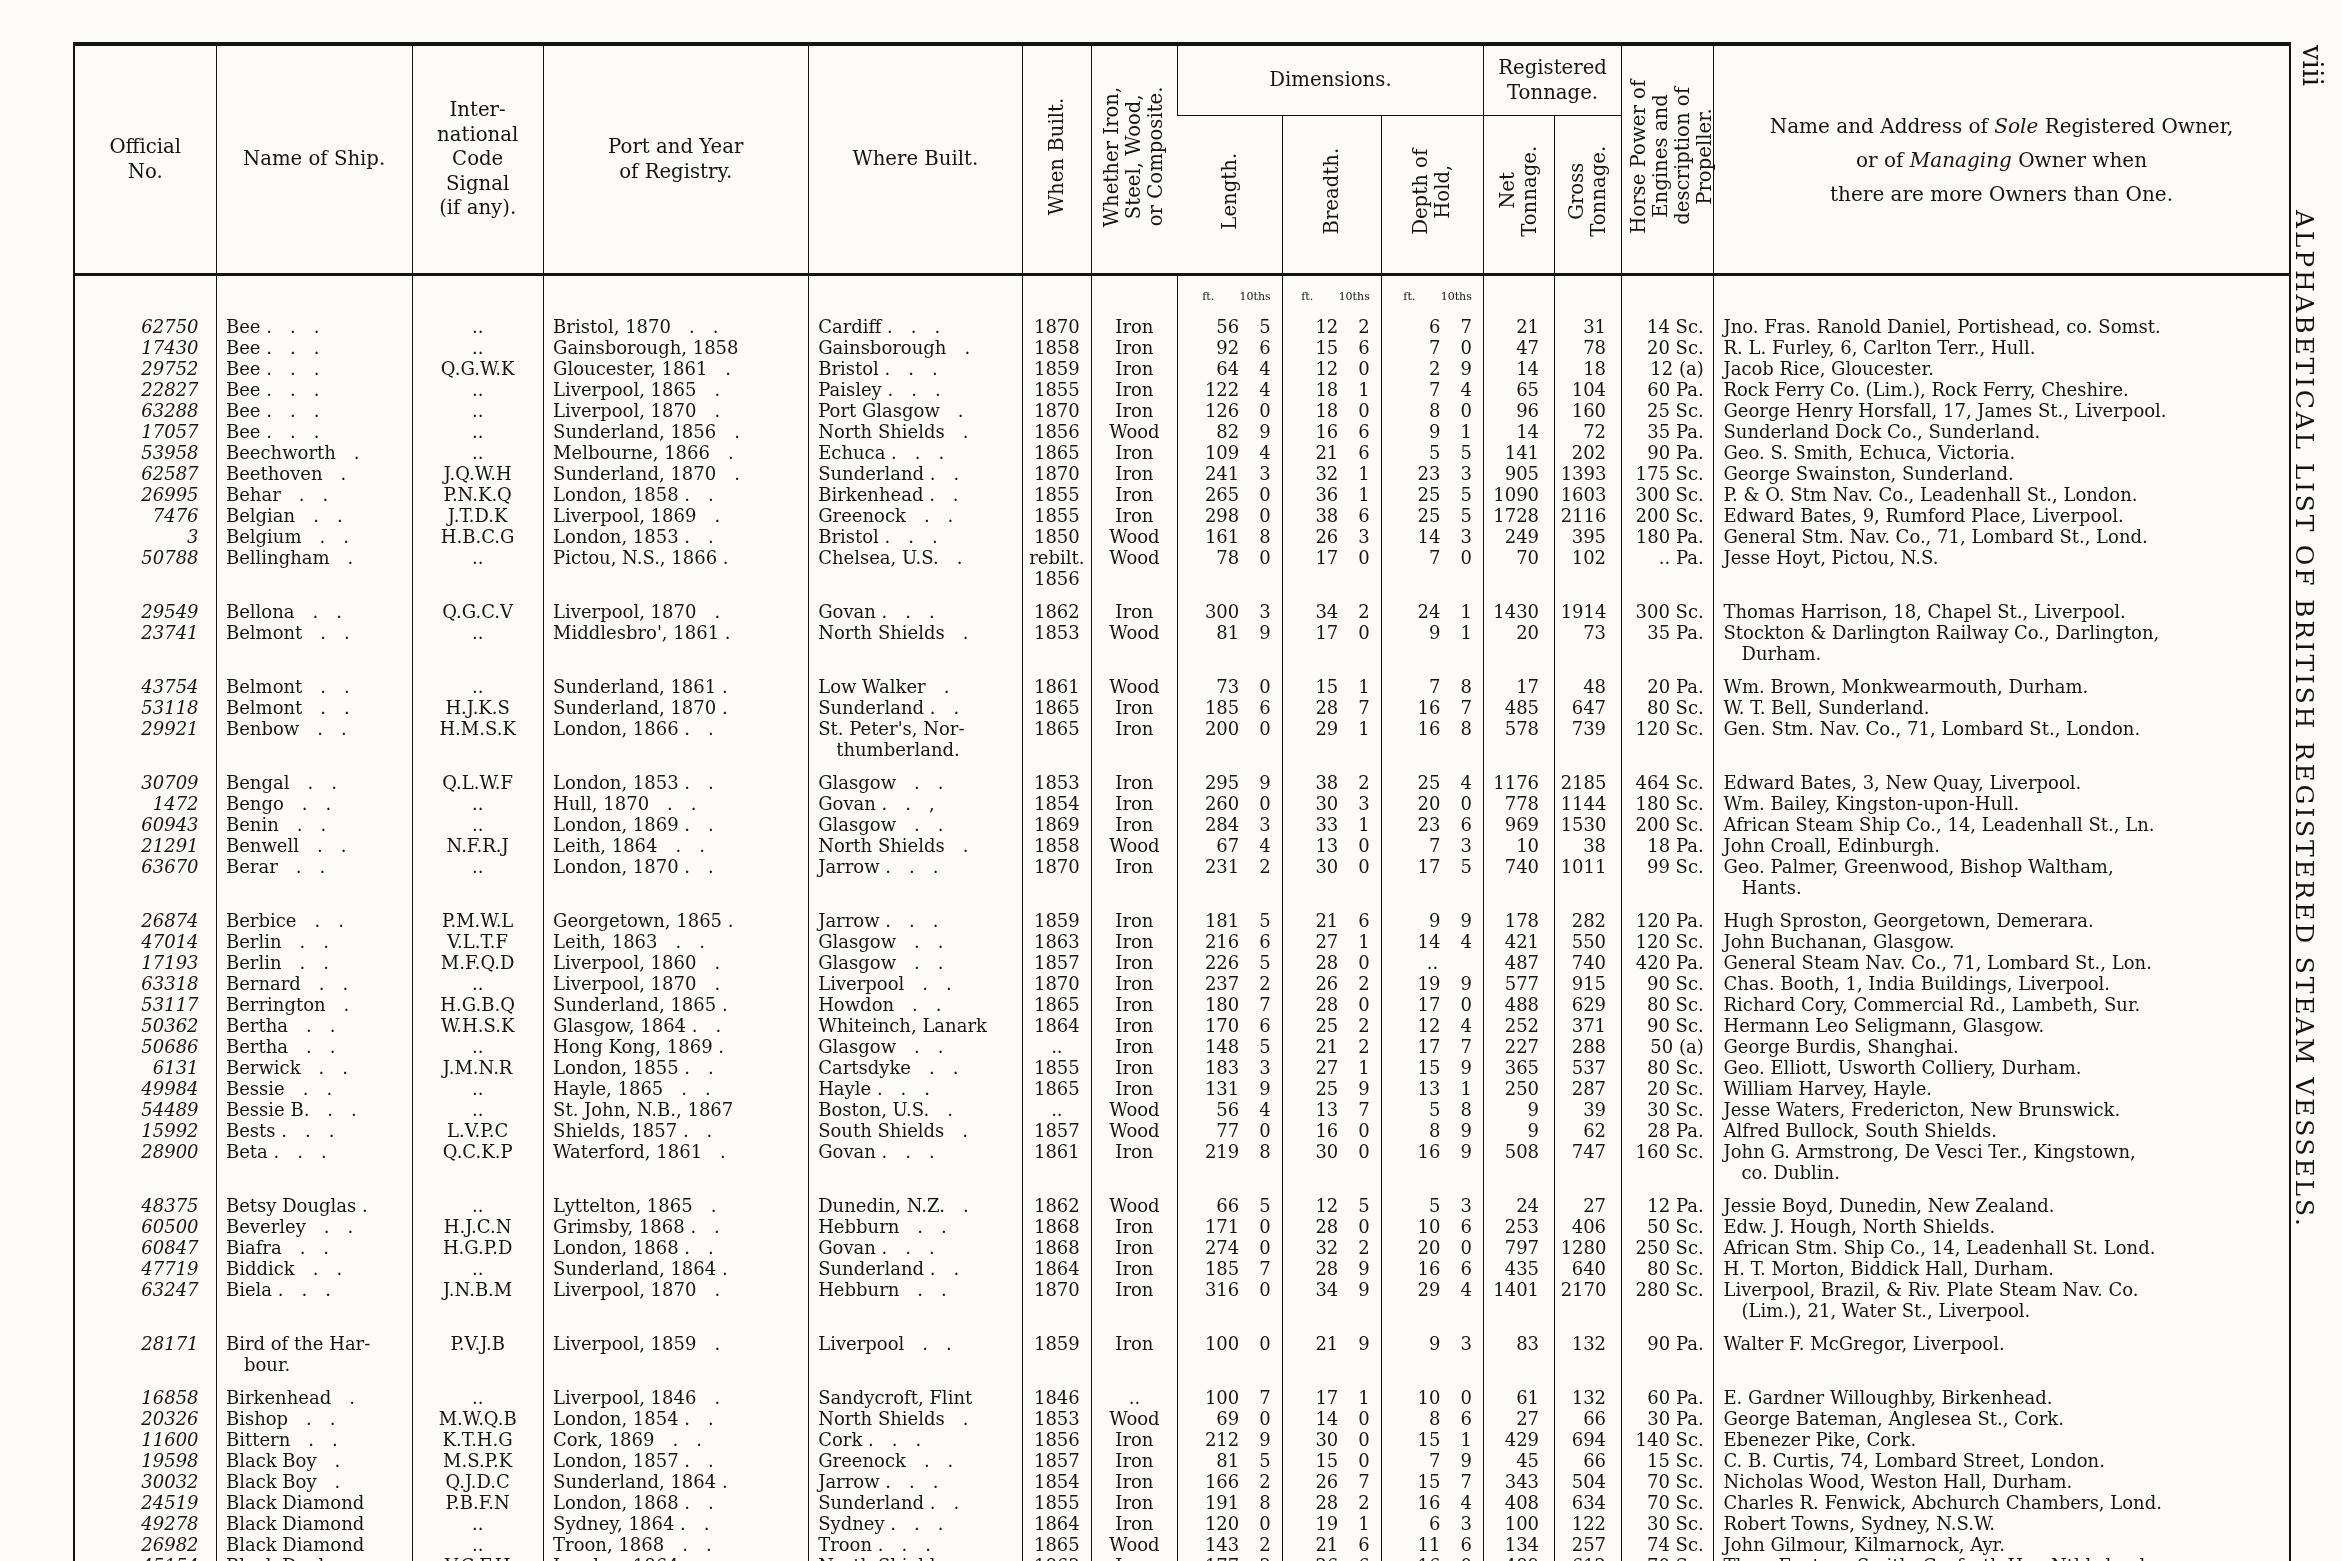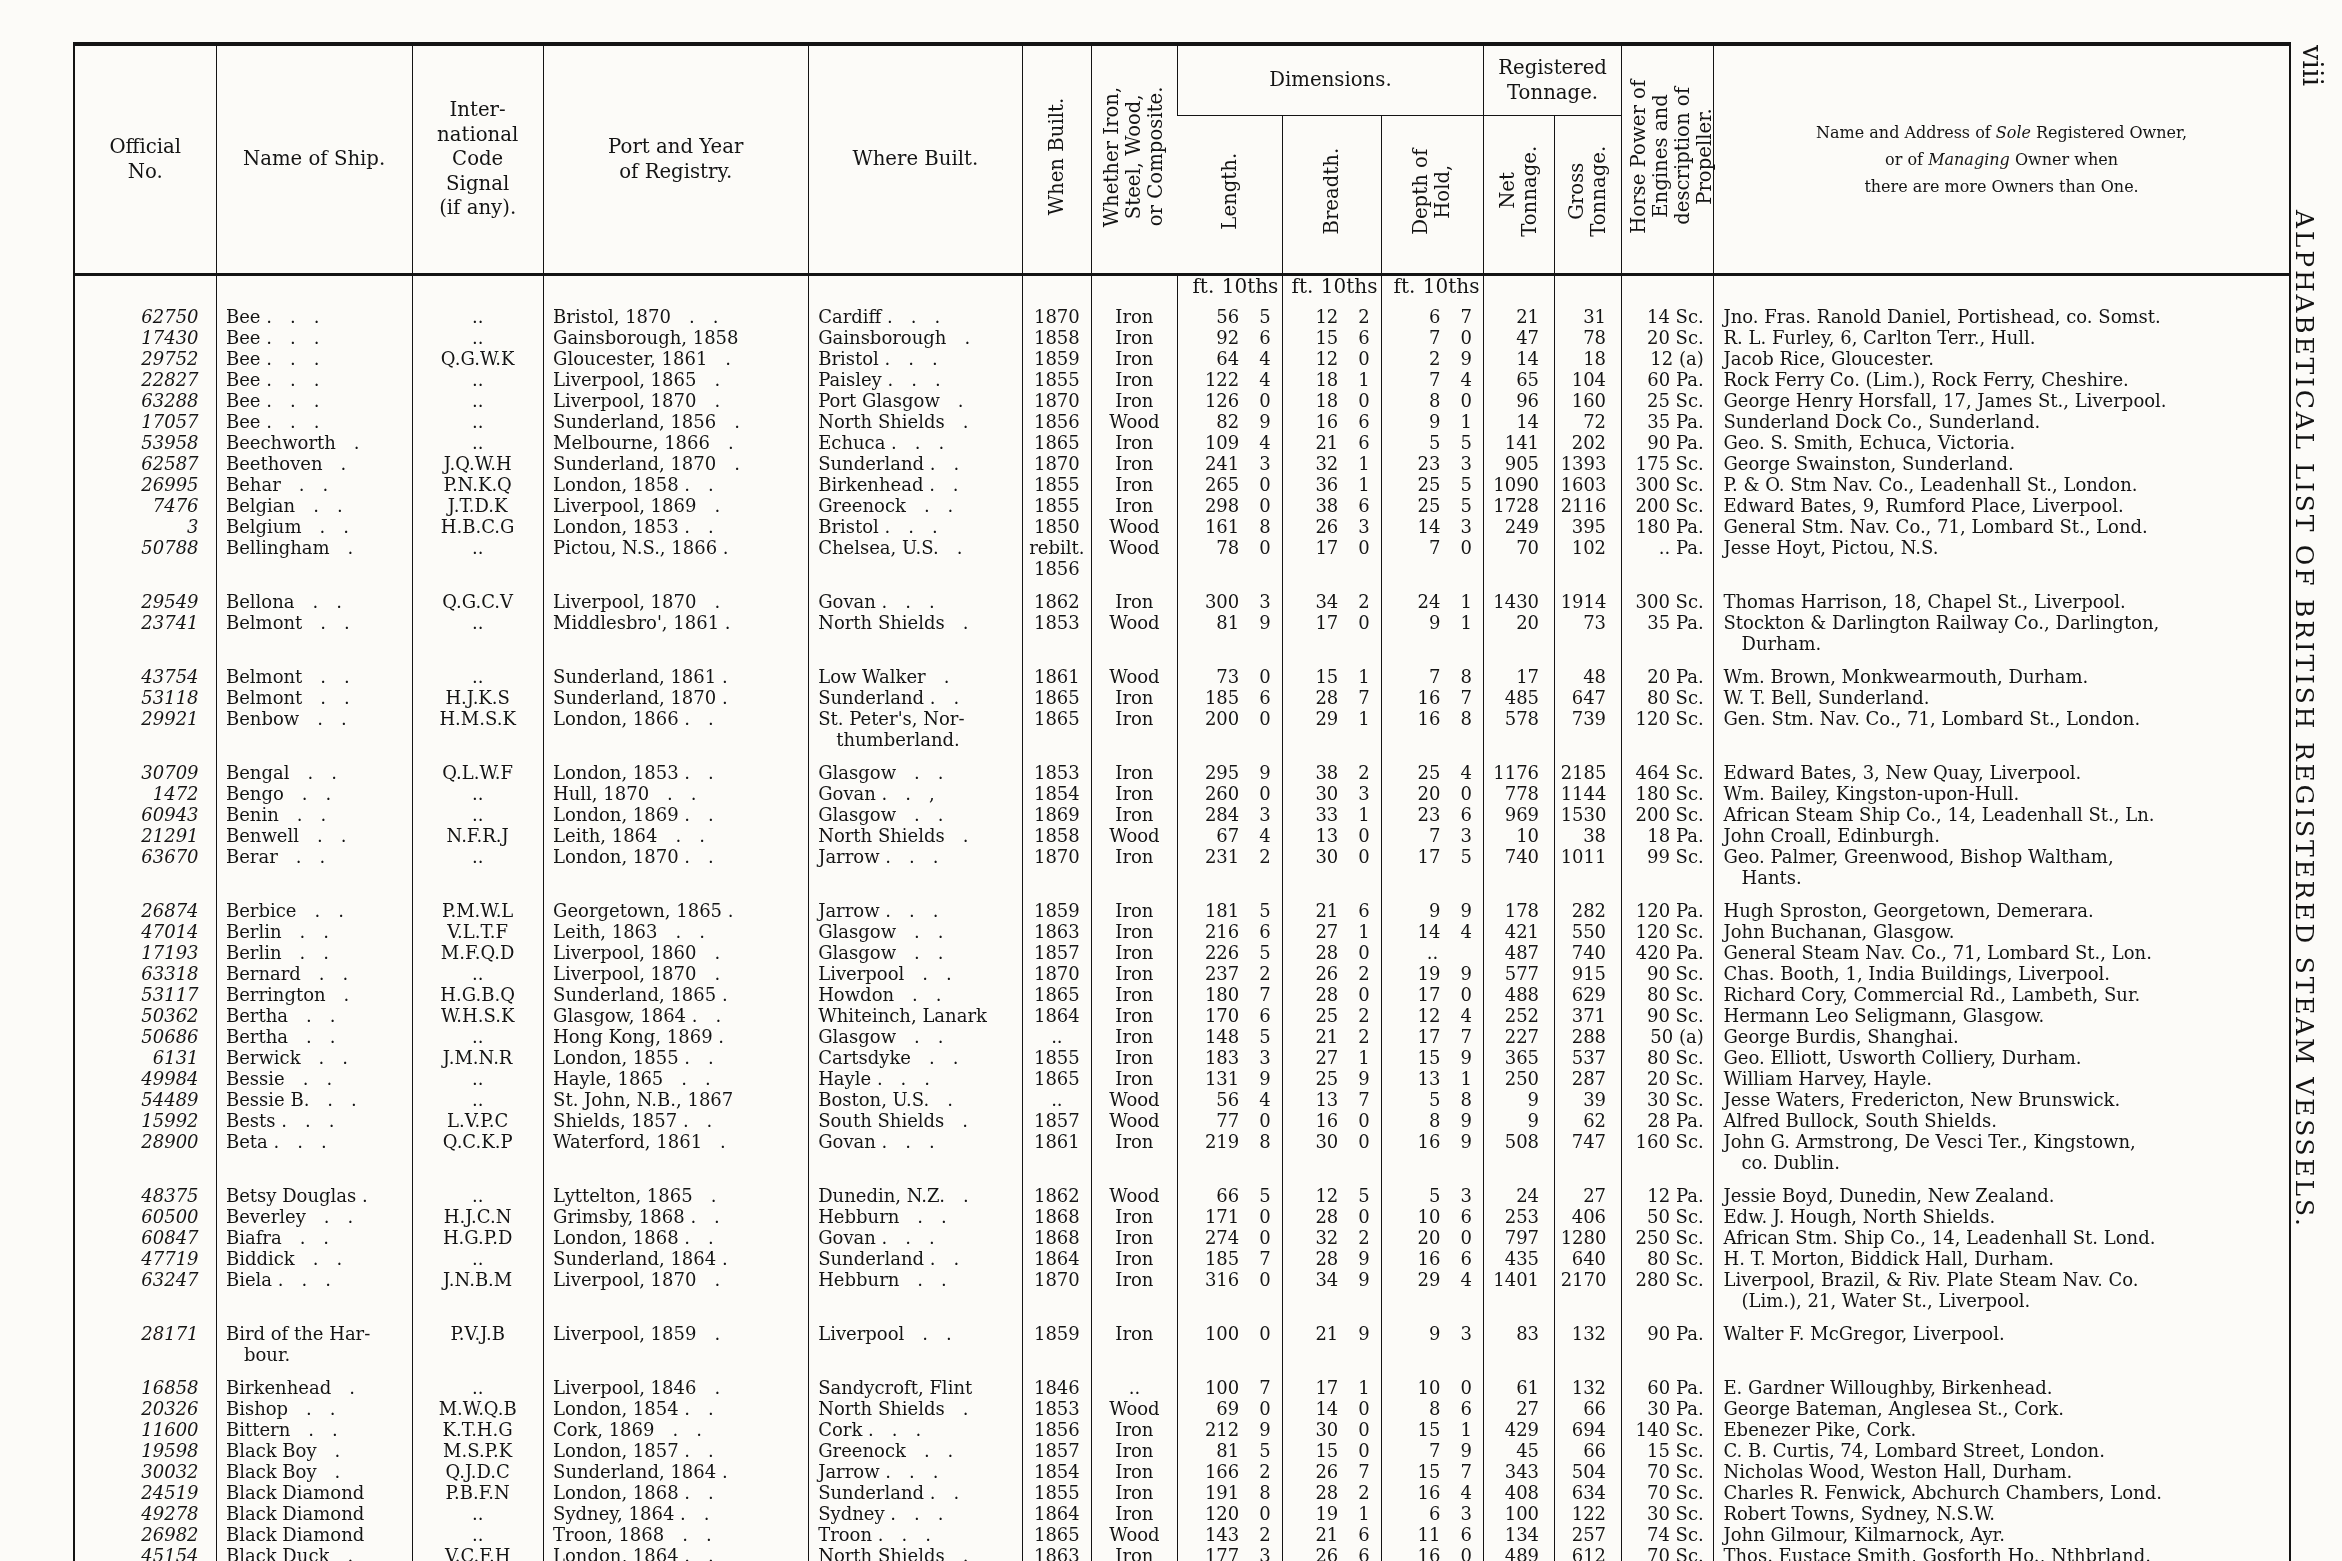--- a/index.html
+++ b/index.html
@@ -12,24 +12,24 @@
   table.reg{border-collapse:collapse;table-layout:fixed;width:100%;}
   th,td{border-left:1.9px solid #141414;padding:0 5.6px;vertical-align:top;}
   th:first-child,td:first-child{border-left:none;}
   thead{border-bottom:3.7px solid #141414;}
   thead th{font-weight:normal;font-size:19.7px;vertical-align:middle;text-align:center;line-height:1.25;}
   th.grp{border-bottom:1.9px solid #141414;height:69px;}
   .prelines{white-space:pre-line;}
   .rot{writing-mode:vertical-rl;transform:rotate(180deg);white-space:pre-line;
        display:inline-block;line-height:1.12;padding:9.4px 0;}
   .subhead th{height:157px;vertical-align:middle;}
-  .owner-h{font-size:16px;line-height:1.7;}
+  .owner-h{font-size:20px;line-height:1.7;}
   .it{font-style:italic;}
   tbody td{font-size:18px;line-height:21px;white-space:pre-line;}
-  tr.units td{padding-top:0;padding-bottom:0.9px;font-size:20px;}
+  tr.units td{padding-top:10px;padding-bottom:0.9px;font-size:11px;}
   tr.gs td{padding-top:12px;}
   tr.first td{padding-top:8.4px;}
   .c-no{text-align:right;padding-right:17px;font-style:italic;}
   .c-name,.c-port,.c-where,.c-owner{text-align:left;padding-left:9.4px;}
   .c-code,.c-year,.c-mat{text-align:center;}
   .c-net,.c-gross{text-align:right;padding-right:15px;}
   .c-hp{text-align:right;padding-right:9.4px;}
   .dimwrap{display:flex;}
   .dimwrap .ft{flex:1;text-align:right;}
   .dimwrap .tn{width:24px;text-align:right;margin-left:7.5px;margin-right:5.6px;}

